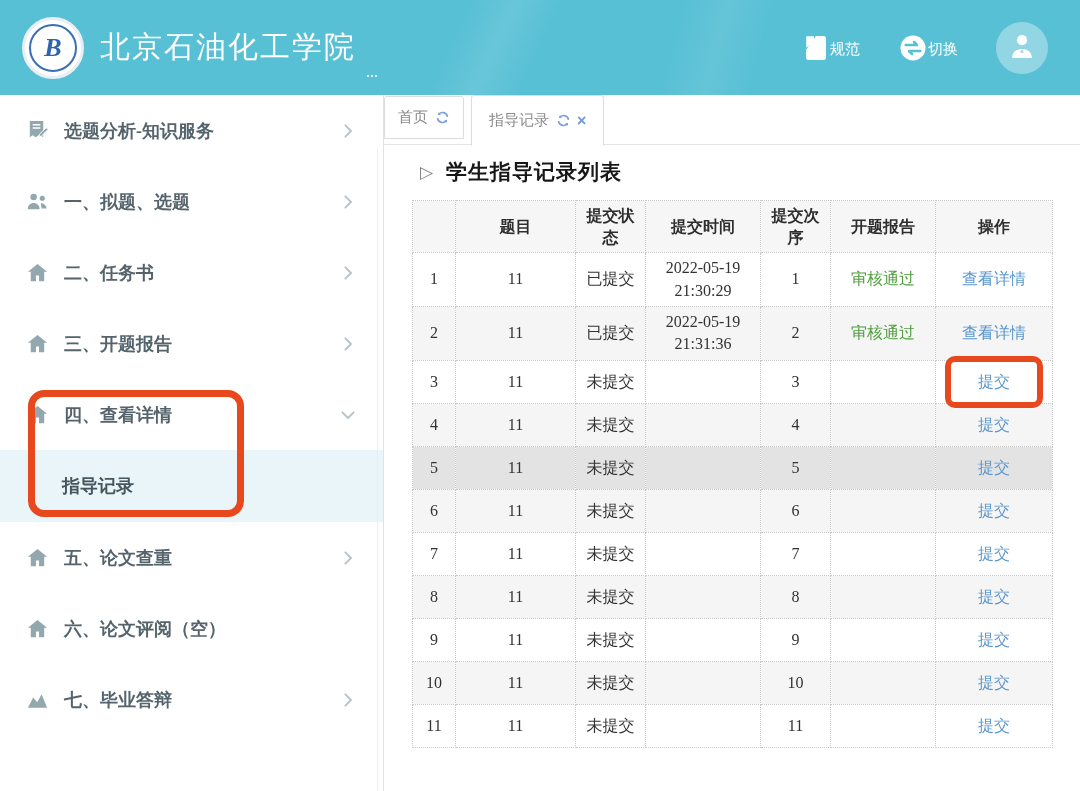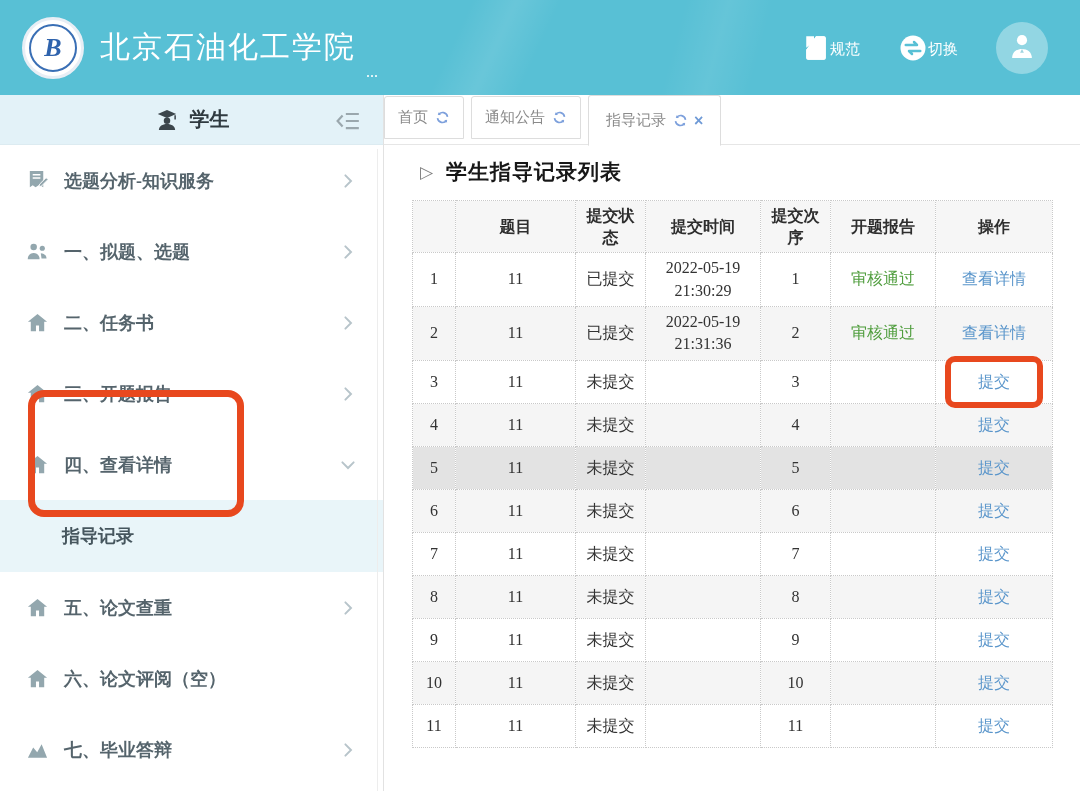--- a/index.html
+++ b/index.html
@@ -108,32 +108,20 @@
             <circle cx="12" cy="7.6" r="3.8" fill="#fff"></circle>
             <path d="M4.6 21c0-4.4 3.4-6.8 7.4-6.8s7.4 2.4 7.4 6.8z" fill="#fff"></path>
             <path d="M12 14.2 10.6 17h2.8z" fill="#9fd4e0"></path>
           </svg></span>
     </div>
   </div>
 </header>
 
 <div class="content-row">
   <aside class="sidebar">
-    <div class="sidebar-header">
-      <span class="gicon"><svg viewBox="0 0 24 24" width="100%" height="100%">
-            <path d="M3.5 6.5 12 2.8l8.5 3.7L12 10.2z" fill="currentColor"></path>
-            <path d="M19.5 7.5v4" stroke="currentColor" stroke-width="1.4"></path>
-            <circle cx="12" cy="12.6" r="3" fill="currentColor"></circle>
-            <path d="M4.5 21.3c0-3.6 3.3-5.6 7.5-5.6s7.5 2 7.5 5.6z" fill="currentColor"></path>
-          </svg></span>
-      <span class="role">学生</span>
-      <span class="collapse-btn"><svg viewBox="0 0 24 24" width="100%" height="100%" fill="none" stroke="currentColor" stroke-width="2">
-            <path d="M10 5.5h12M10 12h12M10 18.5h12M7 7l-4.6 5L7 17"></path>
-          </svg></span>
-    </div>
     <nav class="menu" id="menu">
         <div class="menu-item">
           <span class="mi-icon"><svg viewBox="0 0 24 24" width="100%" height="100%">
               <path d="M4 2h14v17l-4-2.6L10 19l-3-2-3 2z" fill="currentColor"></path>
               <path d="M7 6h8M7 9.5h8" stroke="#fff" stroke-width="1.6"></path>
               <path d="M14.2 15.8 21 9l2 2-6.8 6.8-2.8.8z" fill="currentColor" stroke="#fff" stroke-width="1"></path>
             </svg></span>
           <span class="mi-label">选题分析-知识服务</span>
           <span class="mi-chevron"><svg viewBox="0 0 24 24" width="100%" height="100%" fill="none" stroke="currentColor" stroke-width="2.6" stroke-linecap="round">
               <path d="M8.5 4.5 16 12l-7.5 7.5"></path>
@@ -206,29 +194,20 @@
             </svg></span>
         </div>
       </nav>
     <div class="redbox sidebar-redbox"></div>
   </aside>
 
   <main class="main">
     <div class="tabbar" id="tabbar">
         <div class="tab">
           <span class="tab-label">首页</span>
-          <span class="ricon"><svg viewBox="0 0 24 24" width="100%" height="100%" fill="none" stroke="currentColor" stroke-width="2.6">
-              <path d="M20 11a8 8 0 0 0-14.6-3.4"></path>
-              <path d="M4 13a8 8 0 0 0 14.6 3.4"></path>
-              <path d="M5.4 3.6v4.2h4.2" stroke-width="0" fill="currentColor"></path>
-              <path d="M19.4 20.4 18.8 15.6l-4.3 1.6z" stroke-width="0" fill="currentColor"></path>
-            </svg></span>
-        </div>
-        <div class="tab">
-          <span class="tab-label">通知公告</span>
           <span class="ricon"><svg viewBox="0 0 24 24" width="100%" height="100%" fill="none" stroke="currentColor" stroke-width="2.6">
               <path d="M20 11a8 8 0 0 0-14.6-3.4"></path>
               <path d="M4 13a8 8 0 0 0 14.6 3.4"></path>
               <path d="M5.4 3.6v4.2h4.2" stroke-width="0" fill="currentColor"></path>
               <path d="M19.4 20.4 18.8 15.6l-4.3 1.6z" stroke-width="0" fill="currentColor"></path>
             </svg></span>
         </div>
         <div class="tab active">
           <span class="tab-label">指导记录</span>
           <span class="ricon"><svg viewBox="0 0 24 24" width="100%" height="100%" fill="none" stroke="currentColor" stroke-width="2.6">

